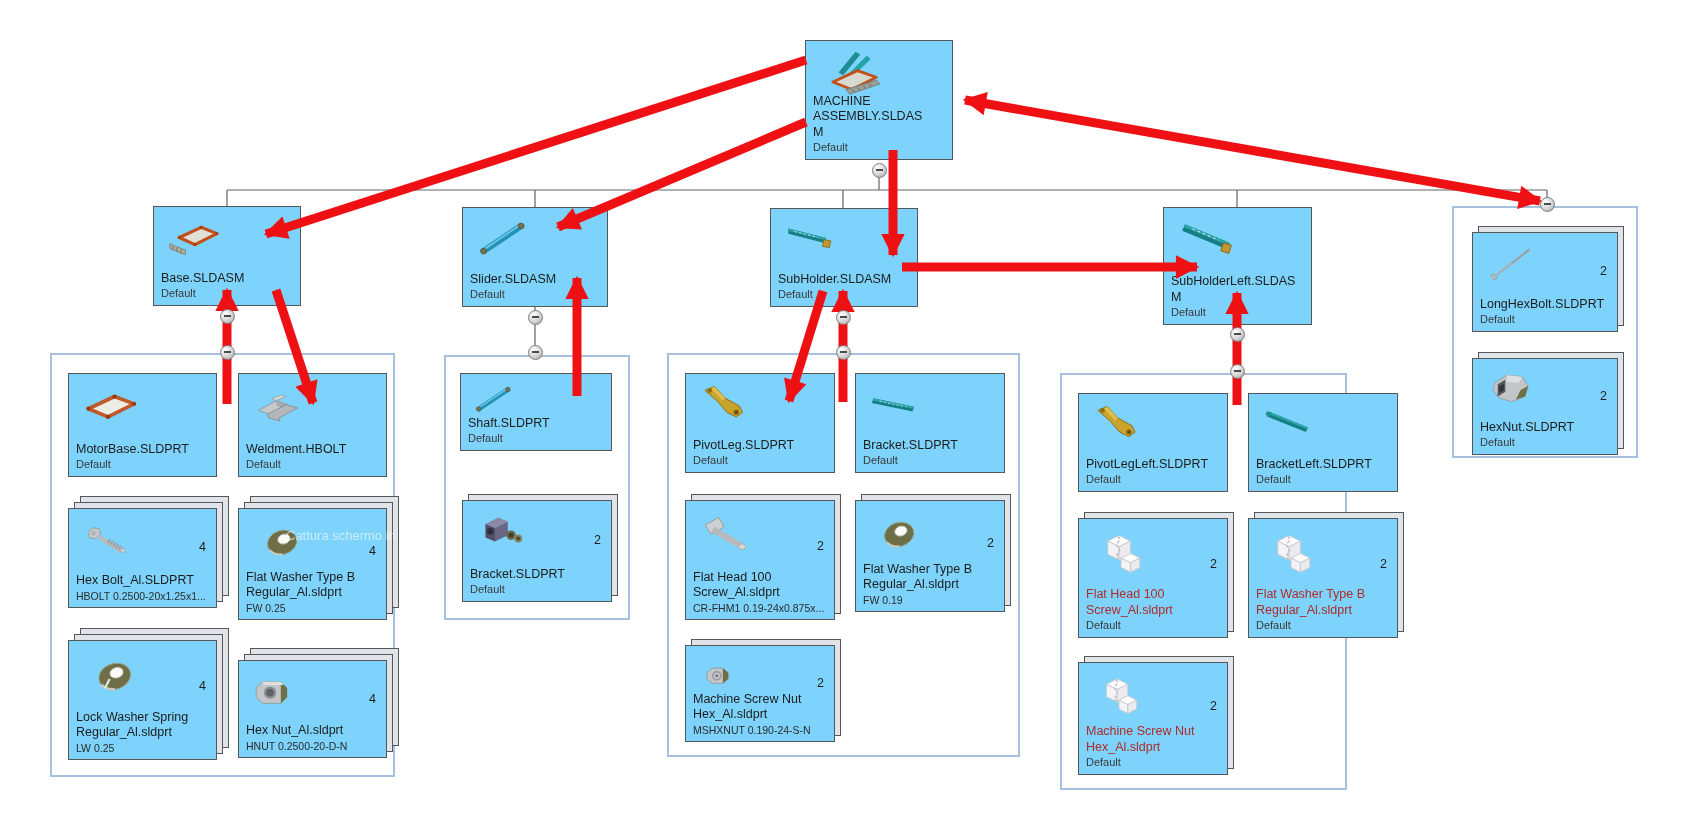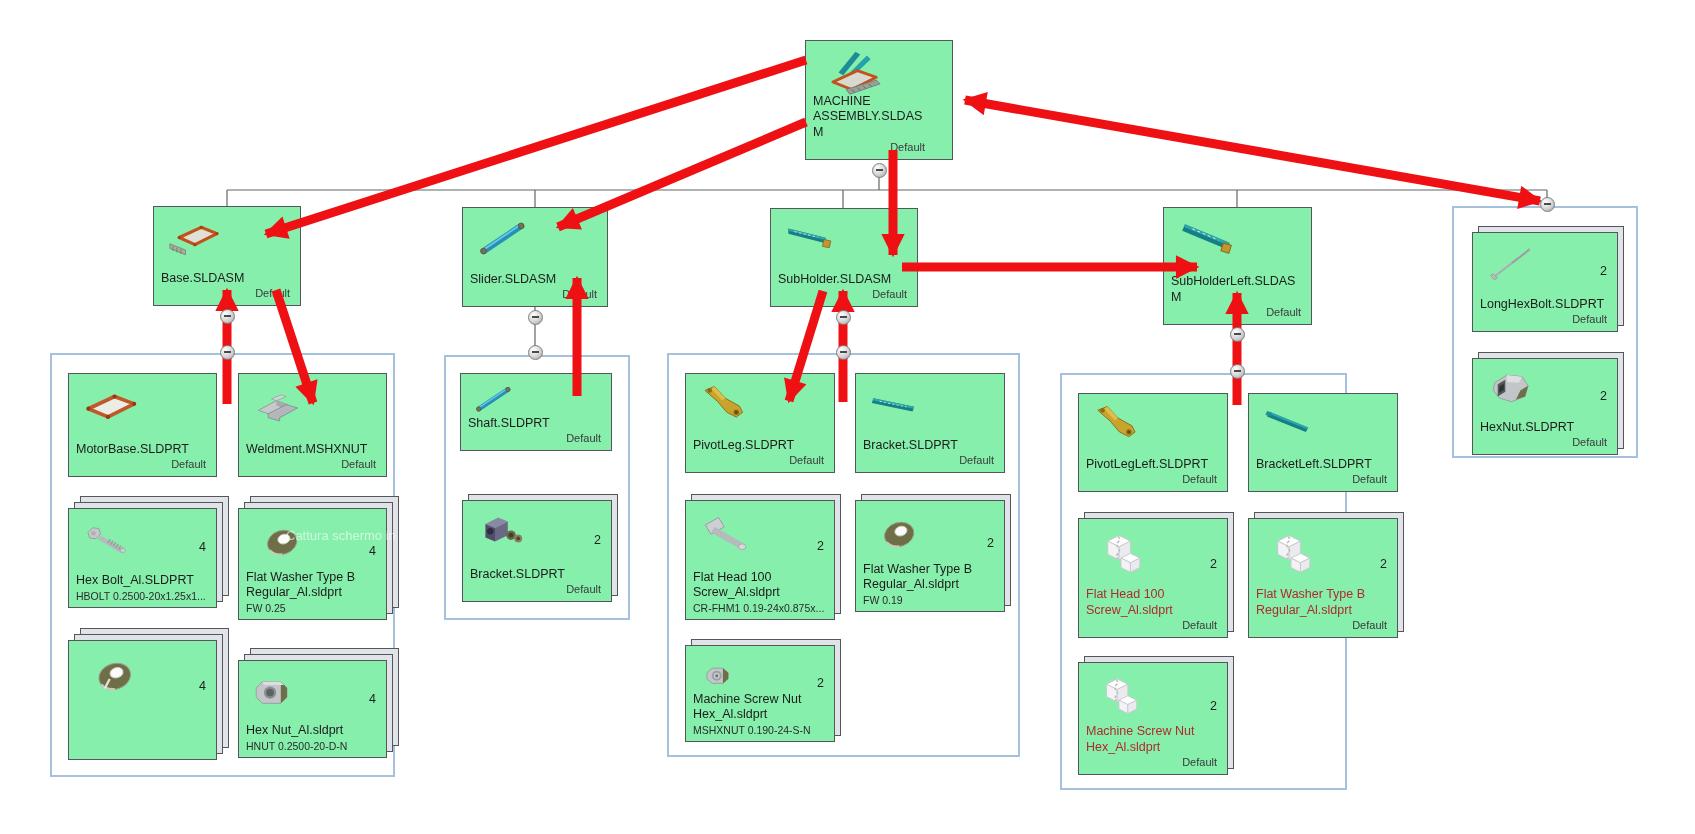--- a/index.html
+++ b/index.html
@@ -1,27 +1,27 @@
 <!DOCTYPE html>
 <html><head>
 <meta charset="utf-8">
 <style>
   html,body{margin:0;padding:0;background:#ffffff;}
   #stage{position:relative;width:1695px;height:834px;background:#ffffff;
          font-family:"Liberation Sans",sans-serif;overflow:hidden;}
   .group{position:absolute;background:#ffffff;border:2px solid #a6c1dd;box-sizing:border-box;}
-  .card{position:absolute;background:#86efac;border:1.2px solid #55565a;box-sizing:border-box;}
+  .card{position:absolute;background:#7dd3fc;border:1.2px solid #55565a;box-sizing:border-box;}
   .stack-layer{position:absolute;background:#e0e3e7;border:1.2px solid #55565a;box-sizing:border-box;}
   .card-icon{position:absolute;left:8px;top:7px;width:62%;height:48%;}
   .card-icon svg{width:100%;height:100%;}
   .count{position:absolute;right:10px;top:32%;font-size:12.5px;color:#1f1f1f;}
   .card-text{position:absolute;left:7px;bottom:4px;line-height:1.24;}
   .t{font-size:12.5px;color:#1c1c1c;overflow-wrap:anywhere;}
   .t.red{color:#b02b2b;}
-  .s{font-size:11px;color:#3a3a3a;margin-top:1px;text-align:right;}
+  .s{font-size:11px;color:#3a3a3a;margin-top:1px;}
   .d{font-size:10.5px;color:#2b2b2b;margin-top:1px;white-space:nowrap;overflow:hidden;}
   .circle{position:absolute;width:15px;height:15px;border-radius:50%;
           background:radial-gradient(circle at 35% 30%, #ffffff, #d4d4d4 55%, #9a9a9a);
           border:1px solid #7f7f7f;box-sizing:border-box;}
   .circle .minus{position:absolute;left:3px;right:3px;top:50%;height:1.5px;margin-top:-1px;background:#4a4a4a;}
   svg.overlay{position:absolute;left:0;top:0;pointer-events:none;}
   .watermark{position:absolute;left:286px;top:528px;font-size:13px;color:rgba(255,255,255,0.6);z-index:40;text-align:center;}
 </style>
 </head>
 <body>
@@ -124,21 +124,21 @@
       </div>
     </div>
     <div class="card" style="left: 238px; top: 373px; width: 149px; height: 104px; z-index: 11;">
       <div class="card-icon"><svg viewBox="0 0 84 60" preserveAspectRatio="xMinYMin meet">
           <path d="M30 22 L42 17 L48 19 L36 24 Z" fill="#d4d7d9" stroke="#949699" stroke-width="0.8"></path>
           <path d="M14 36 L36 24 L50 29 L28 41 Z" fill="#c7cacc" stroke="#8d9093" stroke-width="1"></path>
           <path d="M36 24 L50 29 L50 35 L36 30 Z" fill="#a7abae"></path>
           <path d="M26 40 L48 29 L62 33 L40 45 L40 49 L26 45 Z" fill="#b3b7ba" stroke="#84878a" stroke-width="1"></path>
         </svg></div>
       <div class="card-text" style="width: 130px;">
-        <div class="t">Weldment.MSHXNUT</div>
+        <div class="t">Weldment.HBOLT</div>
         <div class="s">Default</div>
       </div>
     </div>
     <div class="stack-layer" style="left: 80px; top: 496px; width: 149px; height: 100px; z-index: 10;"></div>
     <div class="stack-layer" style="left: 74px; top: 502px; width: 149px; height: 100px; z-index: 10;"></div>
     <div class="card" style="left: 68px; top: 508px; width: 149px; height: 100px; z-index: 11;">
       <div class="card-icon"><svg viewBox="0 0 84 60" preserveAspectRatio="xMinYMin meet">
           <path d="M14 21 l6 -6 l8 1 l2 7 l-6 6 l-8 -1 Z" fill="#c6c9cb" stroke="#8f9294" stroke-width="1"></path>
           <circle cx="21" cy="22" r="3" fill="#aeb1b3"></circle>
           <line x1="28" y1="27" x2="58" y2="45" stroke="#b7babc" stroke-width="6"></line>
@@ -172,20 +172,24 @@
     <div class="card" style="left: 68px; top: 640px; width: 149px; height: 120px; z-index: 11;">
       <div class="card-icon"><svg viewBox="0 0 84 60" preserveAspectRatio="xMinYMin meet">
           <g transform="rotate(-18 40 30)">
             <ellipse cx="40" cy="30" rx="17" ry="13.5" fill="#6e6f47" stroke="#9b9d8a" stroke-width="1"></ellipse>
             <path d="M24 34 A17 13.5 0 0 0 36 43" stroke="#c8cabc" stroke-width="2.5" fill="none"></path>
             <ellipse cx="43" cy="27" rx="7" ry="5.4" fill="#fbfbf9" stroke="#caccc0" stroke-width="1"></ellipse>
             <path d="M26 39 l8 -8" stroke="#e3e4de" stroke-width="2.4"></path>
           </g>
         </svg></div>
       <span class="count">4</span>
+      <div class="card-text" style="width: 130px;">
+        <div class="t">Lock Washer Spring Regular_Al.sldprt</div>
+        <div class="d">LW 0.25</div>
+      </div>
     </div>
     <div class="stack-layer" style="left: 250px; top: 648px; width: 149px; height: 98px; z-index: 10;"></div>
     <div class="stack-layer" style="left: 244px; top: 654px; width: 149px; height: 98px; z-index: 10;"></div>
     <div class="card" style="left: 238px; top: 660px; width: 149px; height: 98px; z-index: 11;">
       <div class="card-icon"><svg viewBox="0 0 84 60" preserveAspectRatio="xMinYMin meet">
           <path d="M20 18 h24 l8 8 v12 l-8 8 h-24 l-8 -8 v-12 Z" fill="#c3c6c8" stroke="#8f9294" stroke-width="1"></path>
           <path d="M44 18 l8 8 v12 l-8 8 Z" fill="#6e6f47"></path>
           <circle cx="30" cy="32" r="8" fill="#8b8e90"></circle>
           <circle cx="30" cy="32" r="5" fill="#5f6163"></circle>
           <path d="M20 18 h24 l4 4 h-26 Z" fill="#dcdee0"></path>

